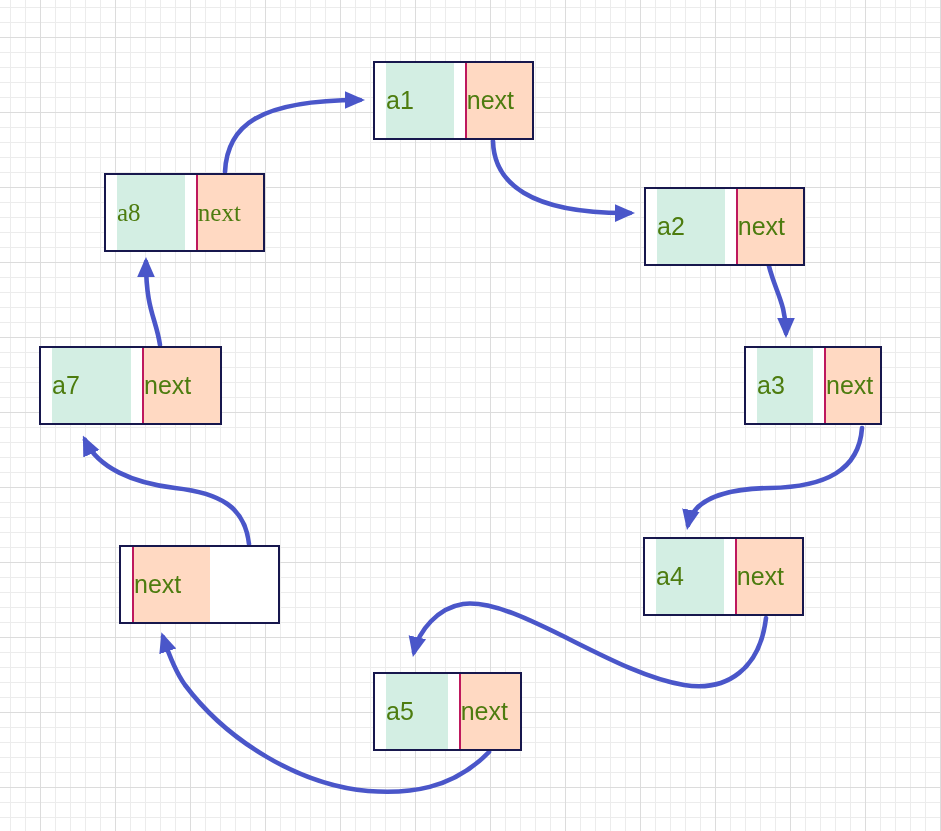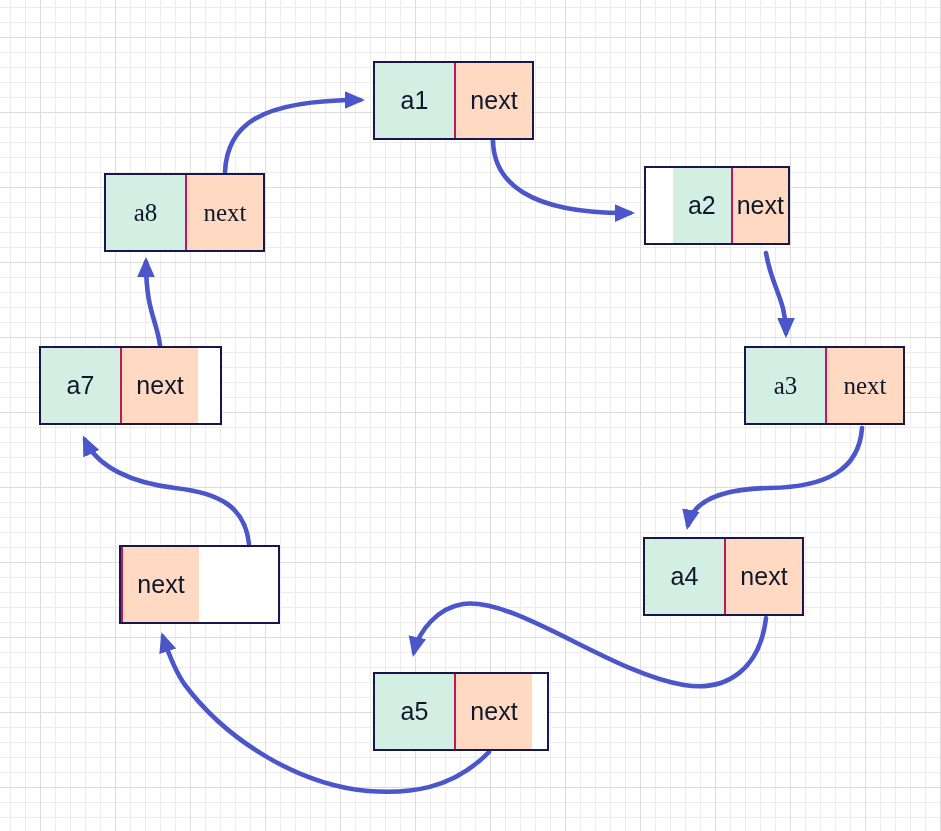--- a/index.html
+++ b/index.html
@@ -35,25 +35,25 @@
     position: absolute;
     display: flex;
     width: 161px;
     height: 79px;
     border: 2px solid #17174d;
     background: #ffffff;
   }
   .cell {
     display: flex;
     align-items: center;
-    justify-content: center;
     height: 100%;
     font-size: 25px;
-    color: #0f172a;
+    color: #4d7c0f;
     user-select: none;
+    margin-left: 11px;
   }
   .cell.data    { width: 79px; background: #d3eee3; }
   .cell.pointer { width: 78px; background: #ffd9c2; border-left: 2px solid #be185d; }
 </style>
 </head>
 <body>
 
 <div id="canvas">
   <svg id="edges" width="941" height="831" viewBox="0 0 941 831" xmlns="http://www.w3.org/2000/svg">
     <defs>
@@ -74,45 +74,45 @@
   </svg>
   <div id="nodes">
       <div class="node" style="left: 373px; top: 61px; width: 161px; height: 79px;">
         <div class="cell data">
           <span>a1</span>
         </div>
         <div class="cell pointer">
           <span>next</span>
         </div>
       </div>
-      <div class="node" style="left: 644px; top: 166px; width: 146px; height: 79px; padding-left: 27px;">
+      <div class="node" style="left: 644px; top: 187px; width: 161px; height: 79px;">
         <div class="cell data">
           <span>a2</span>
         </div>
         <div class="cell pointer">
           <span>next</span>
         </div>
       </div>
-      <div class="node" style="left: 744px; top: 346px; width: 161px; height: 79px; font-family: Liberation Serif, serif;">
+      <div class="node" style="left: 744px; top: 346px; width: 138px; height: 79px;">
         <div class="cell data">
           <span>a3</span>
         </div>
         <div class="cell pointer">
           <span>next</span>
         </div>
       </div>
       <div class="node" style="left: 643px; top: 537px; width: 161px; height: 79px;">
         <div class="cell data">
           <span>a4</span>
         </div>
         <div class="cell pointer">
           <span>next</span>
         </div>
       </div>
-      <div class="node" style="left: 373px; top: 672px; width: 176px; height: 79px;">
+      <div class="node" style="left: 373px; top: 672px; width: 149px; height: 79px;">
         <div class="cell data">
           <span>a5</span>
         </div>
         <div class="cell pointer">
           <span>next</span>
         </div>
       </div>
       <div class="node" style="left: 119px; top: 545px; width: 161px; height: 79px;">
         <div class="cell pointer">
           <span>next</span>

